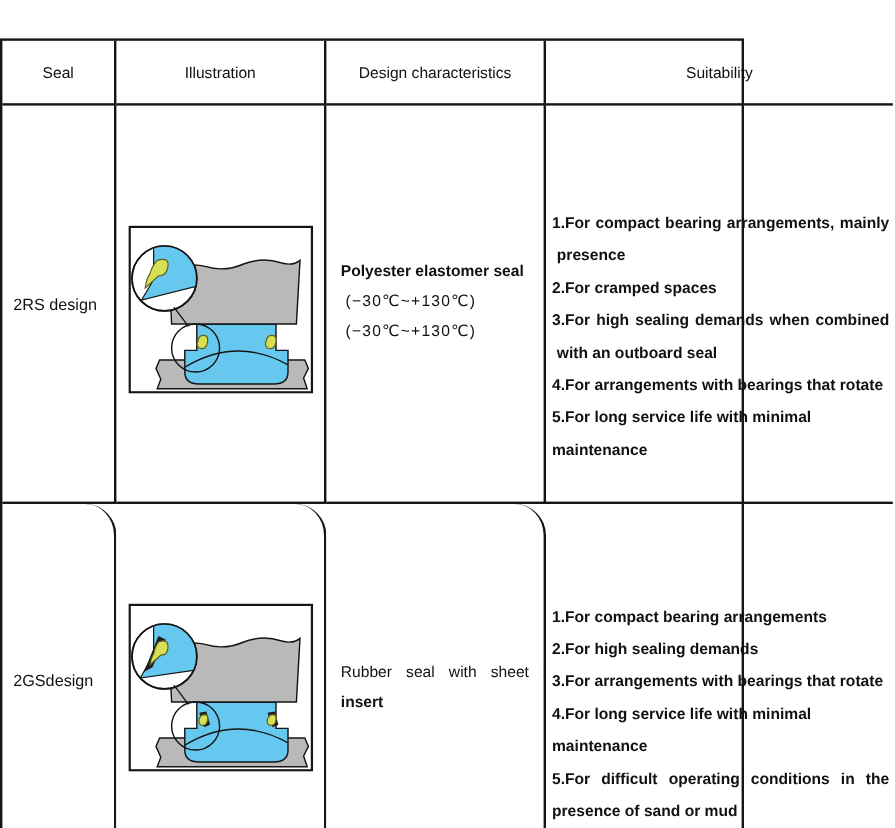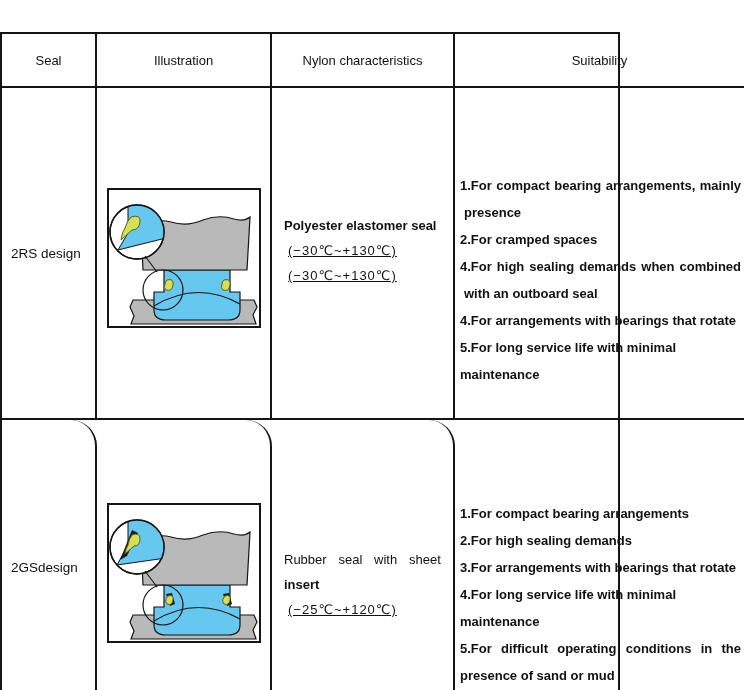--- a/index.html
+++ b/index.html
@@ -30,21 +30,21 @@
   .seal-cell { display: flex; align-items: center; padding-left: 9px; font-size: 13.5px; }
 
   .illus-cell { display: flex; justify-content: center; align-items: flex-start; }
   .illus-cell.r1 { padding-top: 100px; }
   .illus-cell.r2 { padding-top: 83px; }
 
   .design-cell { font-size: 13px; padding-left: 12px; }
   .design-cell.r1 { padding-top: 125px; }
   .design-cell.r2 { padding-top: 127px; }
   .design-line { line-height: 25px; white-space: nowrap; font-weight: bold; }
-  .temp-line { line-height: 25px; letter-spacing: 1px; white-space: nowrap; text-decoration: underline; }
+  .temp-line { line-height: 25px; letter-spacing: 1px; white-space: nowrap; }
   .g2 { margin-top: 19px; }
   .jclip {
     width: 196px; line-height: 25px; white-space: nowrap;
     text-align: justify; text-align-last: justify;
   }
 
   .suit-cell { font-size: 13px; padding-left: 5px; padding-right: 3px; }
   .suit-cell.r1 { padding-top: 84px; }
   .suit-cell.r2 { padding-top: 80px; }
   .suit-line { line-height: 27px; font-weight: bold; }
@@ -53,21 +53,21 @@
 
   svg { display: block; }
 </style>
 </head>
 <body>
 
 <div class="tbl">
 
   <div class="cell th">Seal</div>
   <div class="cell th">Illustration</div>
-  <div class="cell th">Nylon characteristics</div>
+  <div class="cell th">Design characteristics</div>
   <div class="cell th cl">Suitability</div>
 
   <div class="cell seal-cell">2RS design</div>
 
   <div class="cell illus-cell r1">
     <svg width="154" height="140" viewBox="0 0 154 140">
       <defs>
           <clipPath id="mgA">
             <circle cx="30" cy="44" r="27"></circle>
           </clipPath>
@@ -93,21 +93,21 @@
   <div class="cell design-cell r1">
     <div class="design-line">Polyester elastomer seal</div>
     <div class="temp-line cont">(−30℃~+130℃)</div>
     <div class="temp-line cont">(−30℃~+130℃)</div>
   </div>
 
   <div class="cell cl suit-cell r1">
     <div class="suit-line jfull">1.For compact bearing arrangements, mainly</div>
     <div class="suit-line cont">presence</div>
     <div class="suit-line">2.For cramped spaces</div>
-    <div class="suit-line jfull">4.For high sealing demands when combined</div>
+    <div class="suit-line jfull">3.For high sealing demands when combined</div>
     <div class="suit-line cont">with an outboard seal</div>
     <div class="suit-line">4.For arrangements with bearings that rotate</div>
     <div class="suit-line">5.For long service life with minimal maintenance</div>
   </div>
 
   <div class="cell rl seal-cell">2GSdesign</div>
 
   <div class="cell rl illus-cell r2">
     <svg width="154" height="140" viewBox="0 0 154 140">
       <defs>
@@ -132,21 +132,20 @@
       </g>
       <circle cx="30" cy="44" r="27" fill="none" stroke="#151515" stroke-width="1.4"></circle>
       <line x1="38" y1="68" x2="50" y2="84" stroke="#151515" stroke-width="1.1"></line>
       <circle cx="56" cy="102" r="20" fill="none" stroke="#151515" stroke-width="1.2"></circle>
     </svg>
   </div>
 
   <div class="cell rl design-cell r2">
     <div class="jclip">Rubber seal with sheet steel</div>
     <div class="design-line">insert</div>
-    <div class="temp-line cont">(−25℃~+120℃)</div>
   </div>
 
   <div class="cell cl rl suit-cell r2">
     <div class="suit-line">1.For compact bearing arrangements</div>
     <div class="suit-line">2.For high sealing demands</div>
     <div class="suit-line">3.For arrangements with bearings that rotate</div>
     <div class="suit-line">4.For long service life with minimal maintenance</div>
     <div class="suit-line jfull">5.For difficult operating conditions in the</div>
     <div class="suit-line">presence of sand or mud</div>
   </div>

